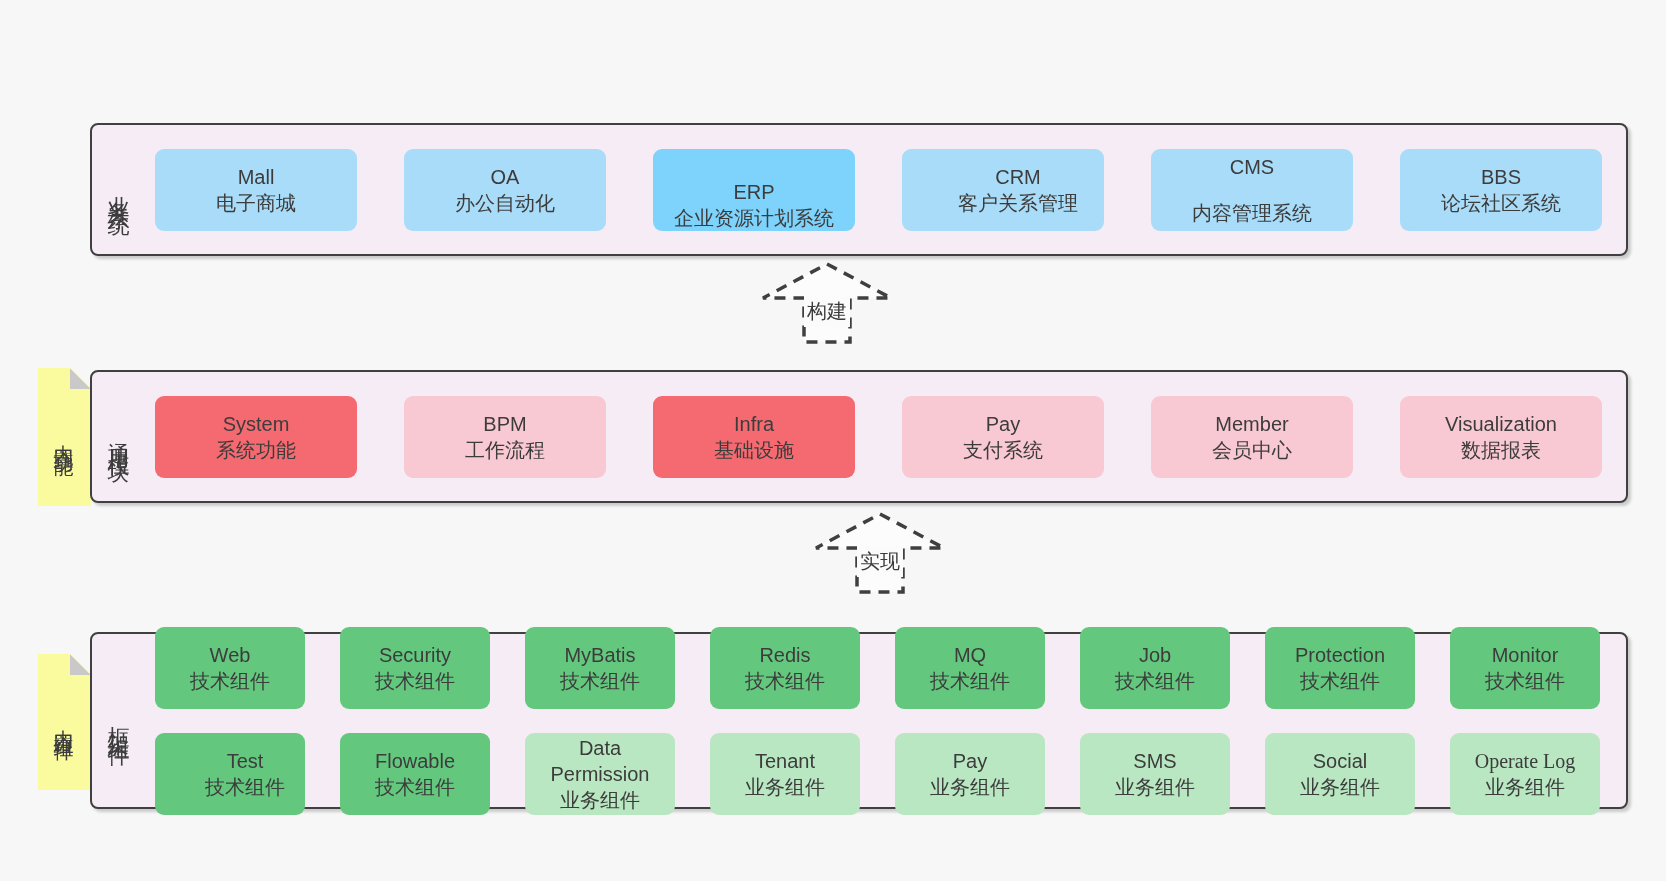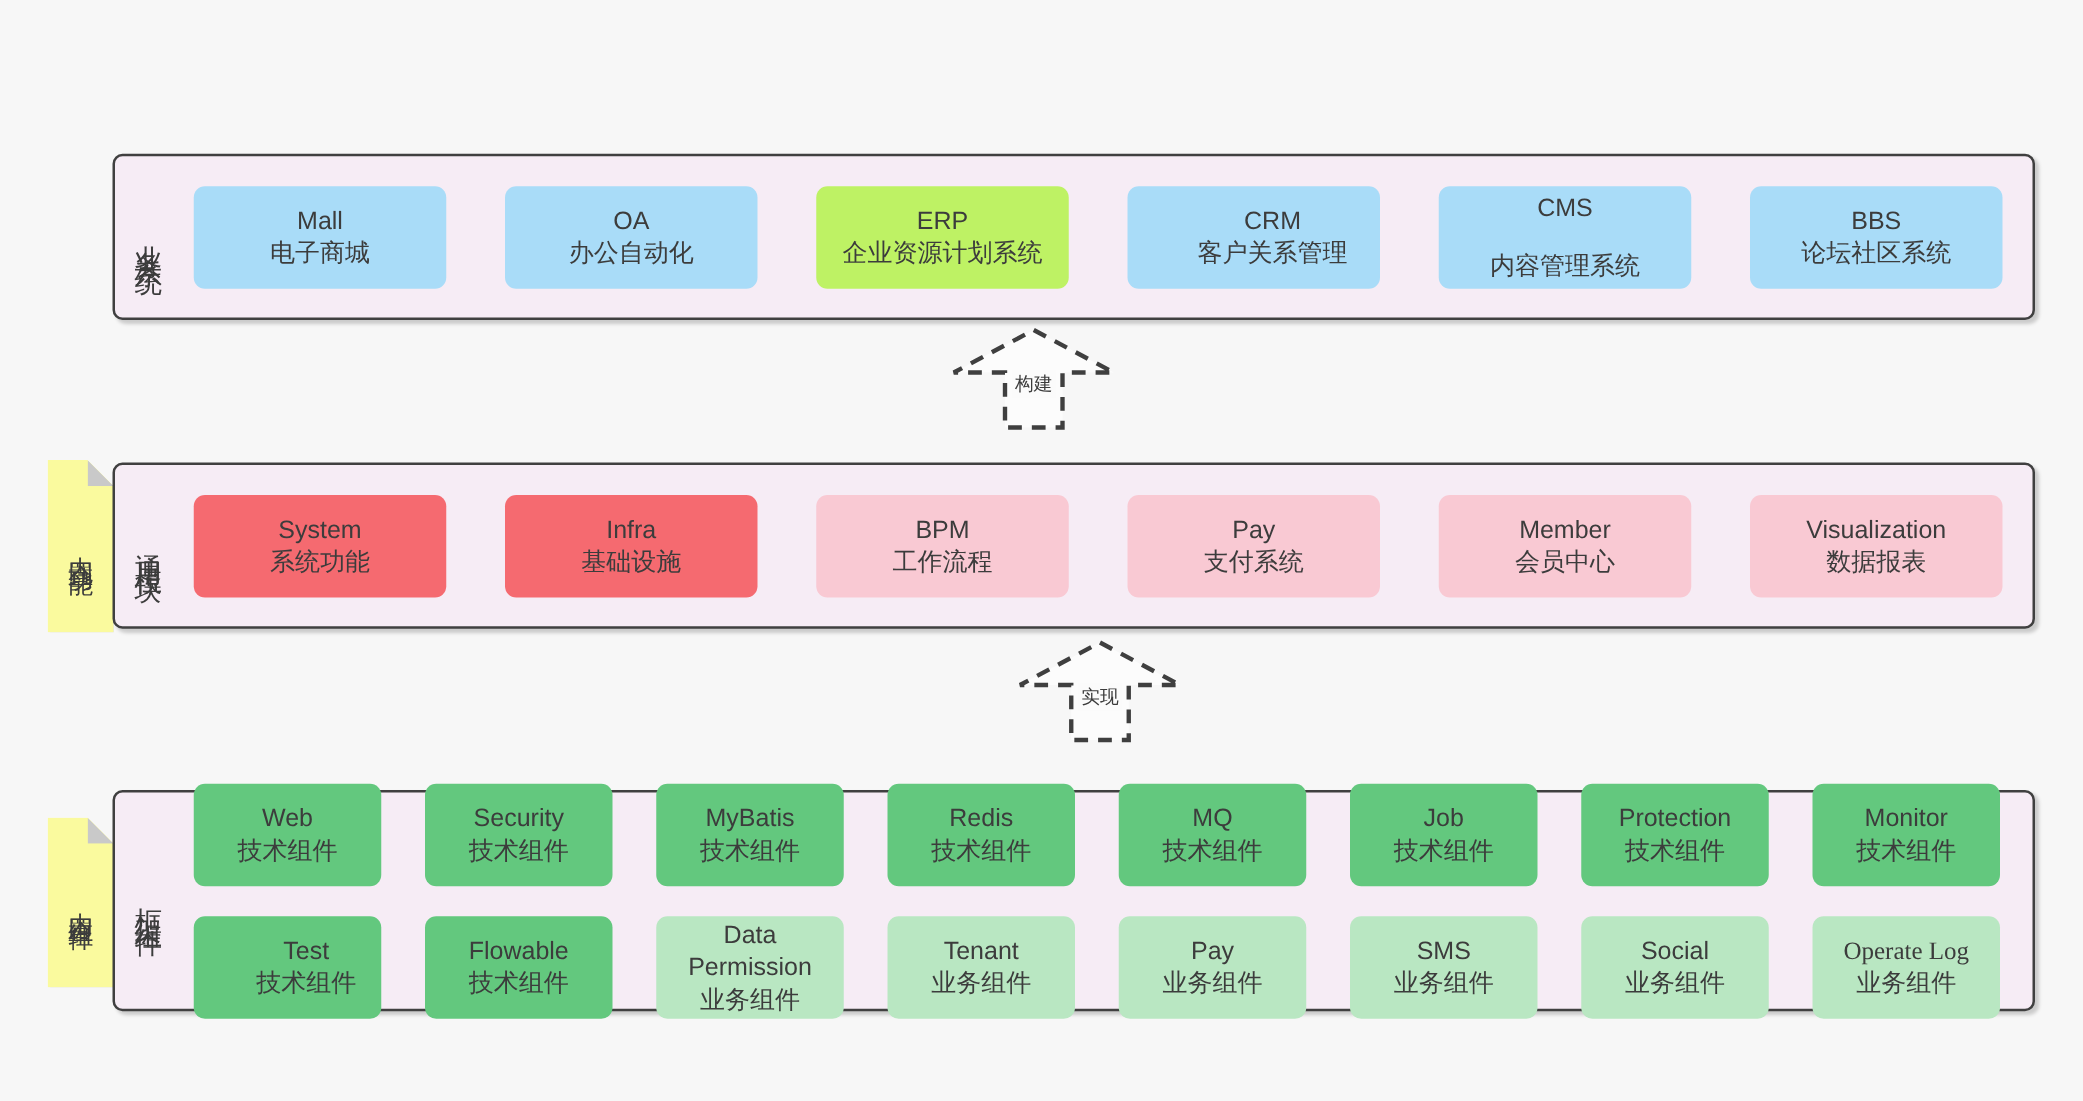--- a/index.html
+++ b/index.html
@@ -76,21 +76,21 @@
     width:134px;height:86px;
     z-index:3;
   }
   .up-arrow svg{position:absolute;left:0;top:0;}
   .arrow-label{
     position:absolute;
     left:50%;top:36px;
     transform:translateX(-50%);
     background:#fbfbfb;
     padding:2px 3px;
-    font-size:15px;
+    font-size:20px;
     color:#3c3c3c;
     white-space:nowrap;
   }
   .arrow-1{left:760px;top:260px;}
   .arrow-2{left:813px;top:510px;}
   
   .note{
     position:absolute;
     left:38px;width:53px;
     background:#fafa9e;
@@ -134,21 +134,21 @@
     <div class="rows">
       <div class="row wide">
           <div class="node w-wide" style="background: rgb(169, 220, 248);">
             <div>Mall</div>
             <div>电子商城</div>
           </div>
           <div class="node w-wide" style="background: rgb(169, 220, 248);">
             <div>OA</div>
             <div>办公自动化</div>
           </div>
-          <div class="node w-wide" style="background: #bef264;">
+          <div class="node w-wide" style="background: #7dd3fc; justify-content: flex-end;">
             <div>ERP</div>
             <div>企业资源计划系统</div>
           </div>
           <div class="node w-wide" style="background: rgb(169, 220, 248); padding-left: 36px;">
             <div>CRM</div>
             <div>客户关系管理</div>
           </div>
           <div class="node w-wide" style="background: rgb(169, 220, 248); gap: 20px;">
             <div>CMS</div>
             <div>内容管理系统</div>
@@ -169,27 +169,27 @@
   </div>
 
   <section class="layer layer-mid">
     <div class="side-label">通用模块</div>
     <div class="rows">
       <div class="row wide">
           <div class="node w-wide" style="background: rgb(245, 106, 112);">
             <div>System</div>
             <div>系统功能</div>
           </div>
+          <div class="node w-wide" style="background: rgb(249, 201, 211);">
+            <div>BPM</div>
+            <div>工作流程</div>
+          </div>
           <div class="node w-wide" style="background: rgb(245, 106, 112);">
             <div>Infra</div>
             <div>基础设施</div>
-          </div>
-          <div class="node w-wide" style="background: rgb(249, 201, 211);">
-            <div>BPM</div>
-            <div>工作流程</div>
           </div>
           <div class="node w-wide" style="background: rgb(249, 201, 211);">
             <div>Pay</div>
             <div>支付系统</div>
           </div>
           <div class="node w-wide" style="background: rgb(249, 201, 211);">
             <div>Member</div>
             <div>会员中心</div>
           </div>
           <div class="node w-wide" style="background: rgb(249, 201, 211);">

